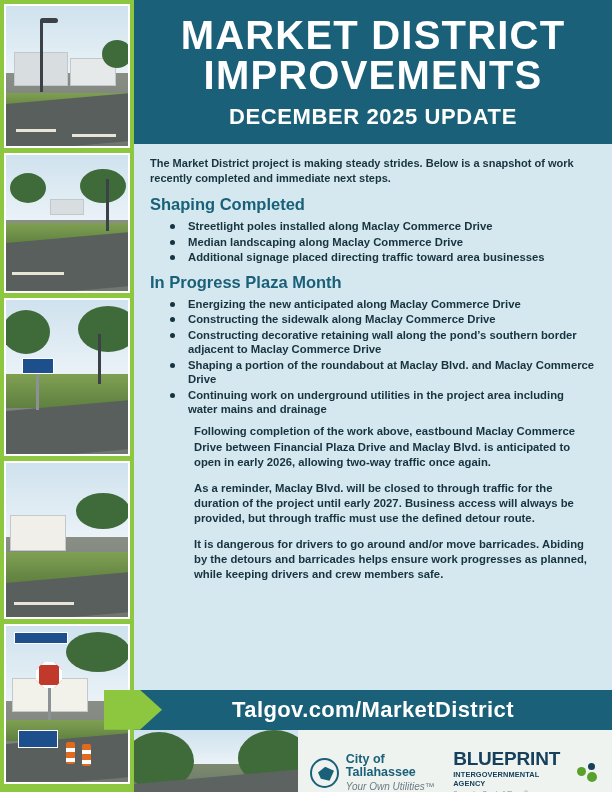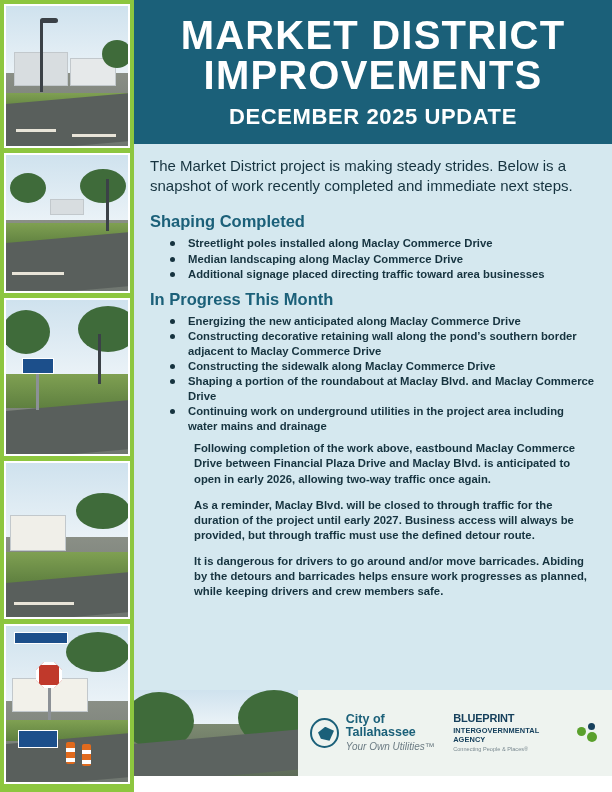--- a/index.html
+++ b/index.html
@@ -91,24 +91,24 @@
   }
 
   .body {
     background: #d5e8ef;
     padding: 12px 16px 0 16px;
     height: 546px;
     position: relative;
   }
   .intro {
     color: #16333f;
-    font-size: 15px;
-    font-weight: normal;
+    font-size: 11px;
+    font-weight: bold;
     line-height: 1.35;
-    margin-bottom: 16px;
+    margin-bottom: 10px;
   }
   .sec-head {
     color: #1b6079;
     font-size: 16.5px;
     font-weight: bold;
     margin: 6px 0 5px 0;
   }
   ul.bullets {
     list-style: none;
     margin: 0 0 8px 0;
@@ -193,21 +193,21 @@
   }
   .cot-mark::before {
     content: "";
     position: absolute; left: 6px; top: 7px;
     width: 16px; height: 14px;
     background: #1b6079;
     clip-path: polygon(0 40%, 45% 0, 100% 28%, 72% 100%, 18% 86%);
   }
   .cot-text-1 { color: #1b6079; font-size: 12.5px; font-weight: bold; line-height: 1.05; }
   .cot-text-2 { color: #6b7b83; font-size: 10px; font-style: italic; margin-top: 2px; }
-  .bp-text-1 { color: #16405c; font-size: 11px; font-weight: bold; letter-spacing: -0.2px; line-height: 1; }
+  .bp-text-1 { color: #16405c; font-size: 19px; font-weight: bold; letter-spacing: -0.2px; line-height: 1; }
   .bp-text-2 { color: #16405c; font-size: 7.4px; font-weight: bold; letter-spacing: 0.1px; margin-top: 2px; }
   .bp-text-3 { color: #7b8a91; font-size: 5.6px; margin-top: 2px; }
   .bp-mark {
     width: 26px; height: 20px;
     position: relative;
   }
   .bp-dot { position: absolute; border-radius: 50%; background: #5aa02c; }
 </style>
 </head>
 <body>
@@ -292,34 +292,38 @@
 
       <div class="intro">The Market District project is making steady strides. Below is a snapshot of work recently completed and immediate next steps.</div>
 
       <div class="sec-head">Shaping Completed</div>
       <ul class="bullets">
         <li>Streetlight poles installed along Maclay Commerce Drive</li>
         <li>Median landscaping along Maclay Commerce Drive</li>
         <li>Additional signage placed directing traffic toward area businesses</li>
       </ul>
 
-      <div class="sec-head">In Progress This Month</div>
+      <div class="sec-head">In Progress Plaza Month</div>
       <ul class="bullets">
         <li>Energizing the new anticipated along Maclay Commerce Drive</li>
+        <li>Constructing the sidewalk along Maclay Commerce Drive</li>
         <li>Constructing decorative retaining wall along the pond’s southern border adjacent to Maclay Commerce Drive</li>
-        <li>Constructing the sidewalk along Maclay Commerce Drive</li>
         <li>Shaping a portion of the roundabout at Maclay Blvd. and Maclay Commerce Drive</li>
         <li>Continuing work on underground utilities in the project area including water mains and drainage</li>
       </ul>
 
       <p class="para">Following completion of the work above, eastbound Maclay Commerce Drive between Financial Plaza Drive and Maclay Blvd. is anticipated to open in early 2026, allowing two-way traffic once again.</p>
       <p class="para">As a reminder, Maclay Blvd. will be closed to through traffic for the duration of the project until early 2027. Business access will always be provided, but through traffic must use the defined detour route.</p>
       <p class="para">It is dangerous for drivers to go around and/or move barricades. Abiding by the detours and barricades helps ensure work progresses as planned, while keeping drivers and crew members safe.</p>
     </div>
 
+    <div class="url-band">
+      <div class="url-arrow"></div>
+      <div class="url-text">Talgov.com/MarketDistrict</div>
+    </div>
 
     <div class="footer">
       <div class="footer-photo">
         <div class="sky" style="height:40%;"></div>
         <div class="ground" style="height:60%;background:linear-gradient(#7d8a72,#5d6b58);"></div>
         <div class="tree" style="left:-10px;top:2px;width:70px;height:58px;"></div>
         <div class="tree" style="left:104px;top:0;width:72px;height:56px;"></div>
         <div class="road" style="height:46%;background:#5c6360;"></div>
 
       </div>

